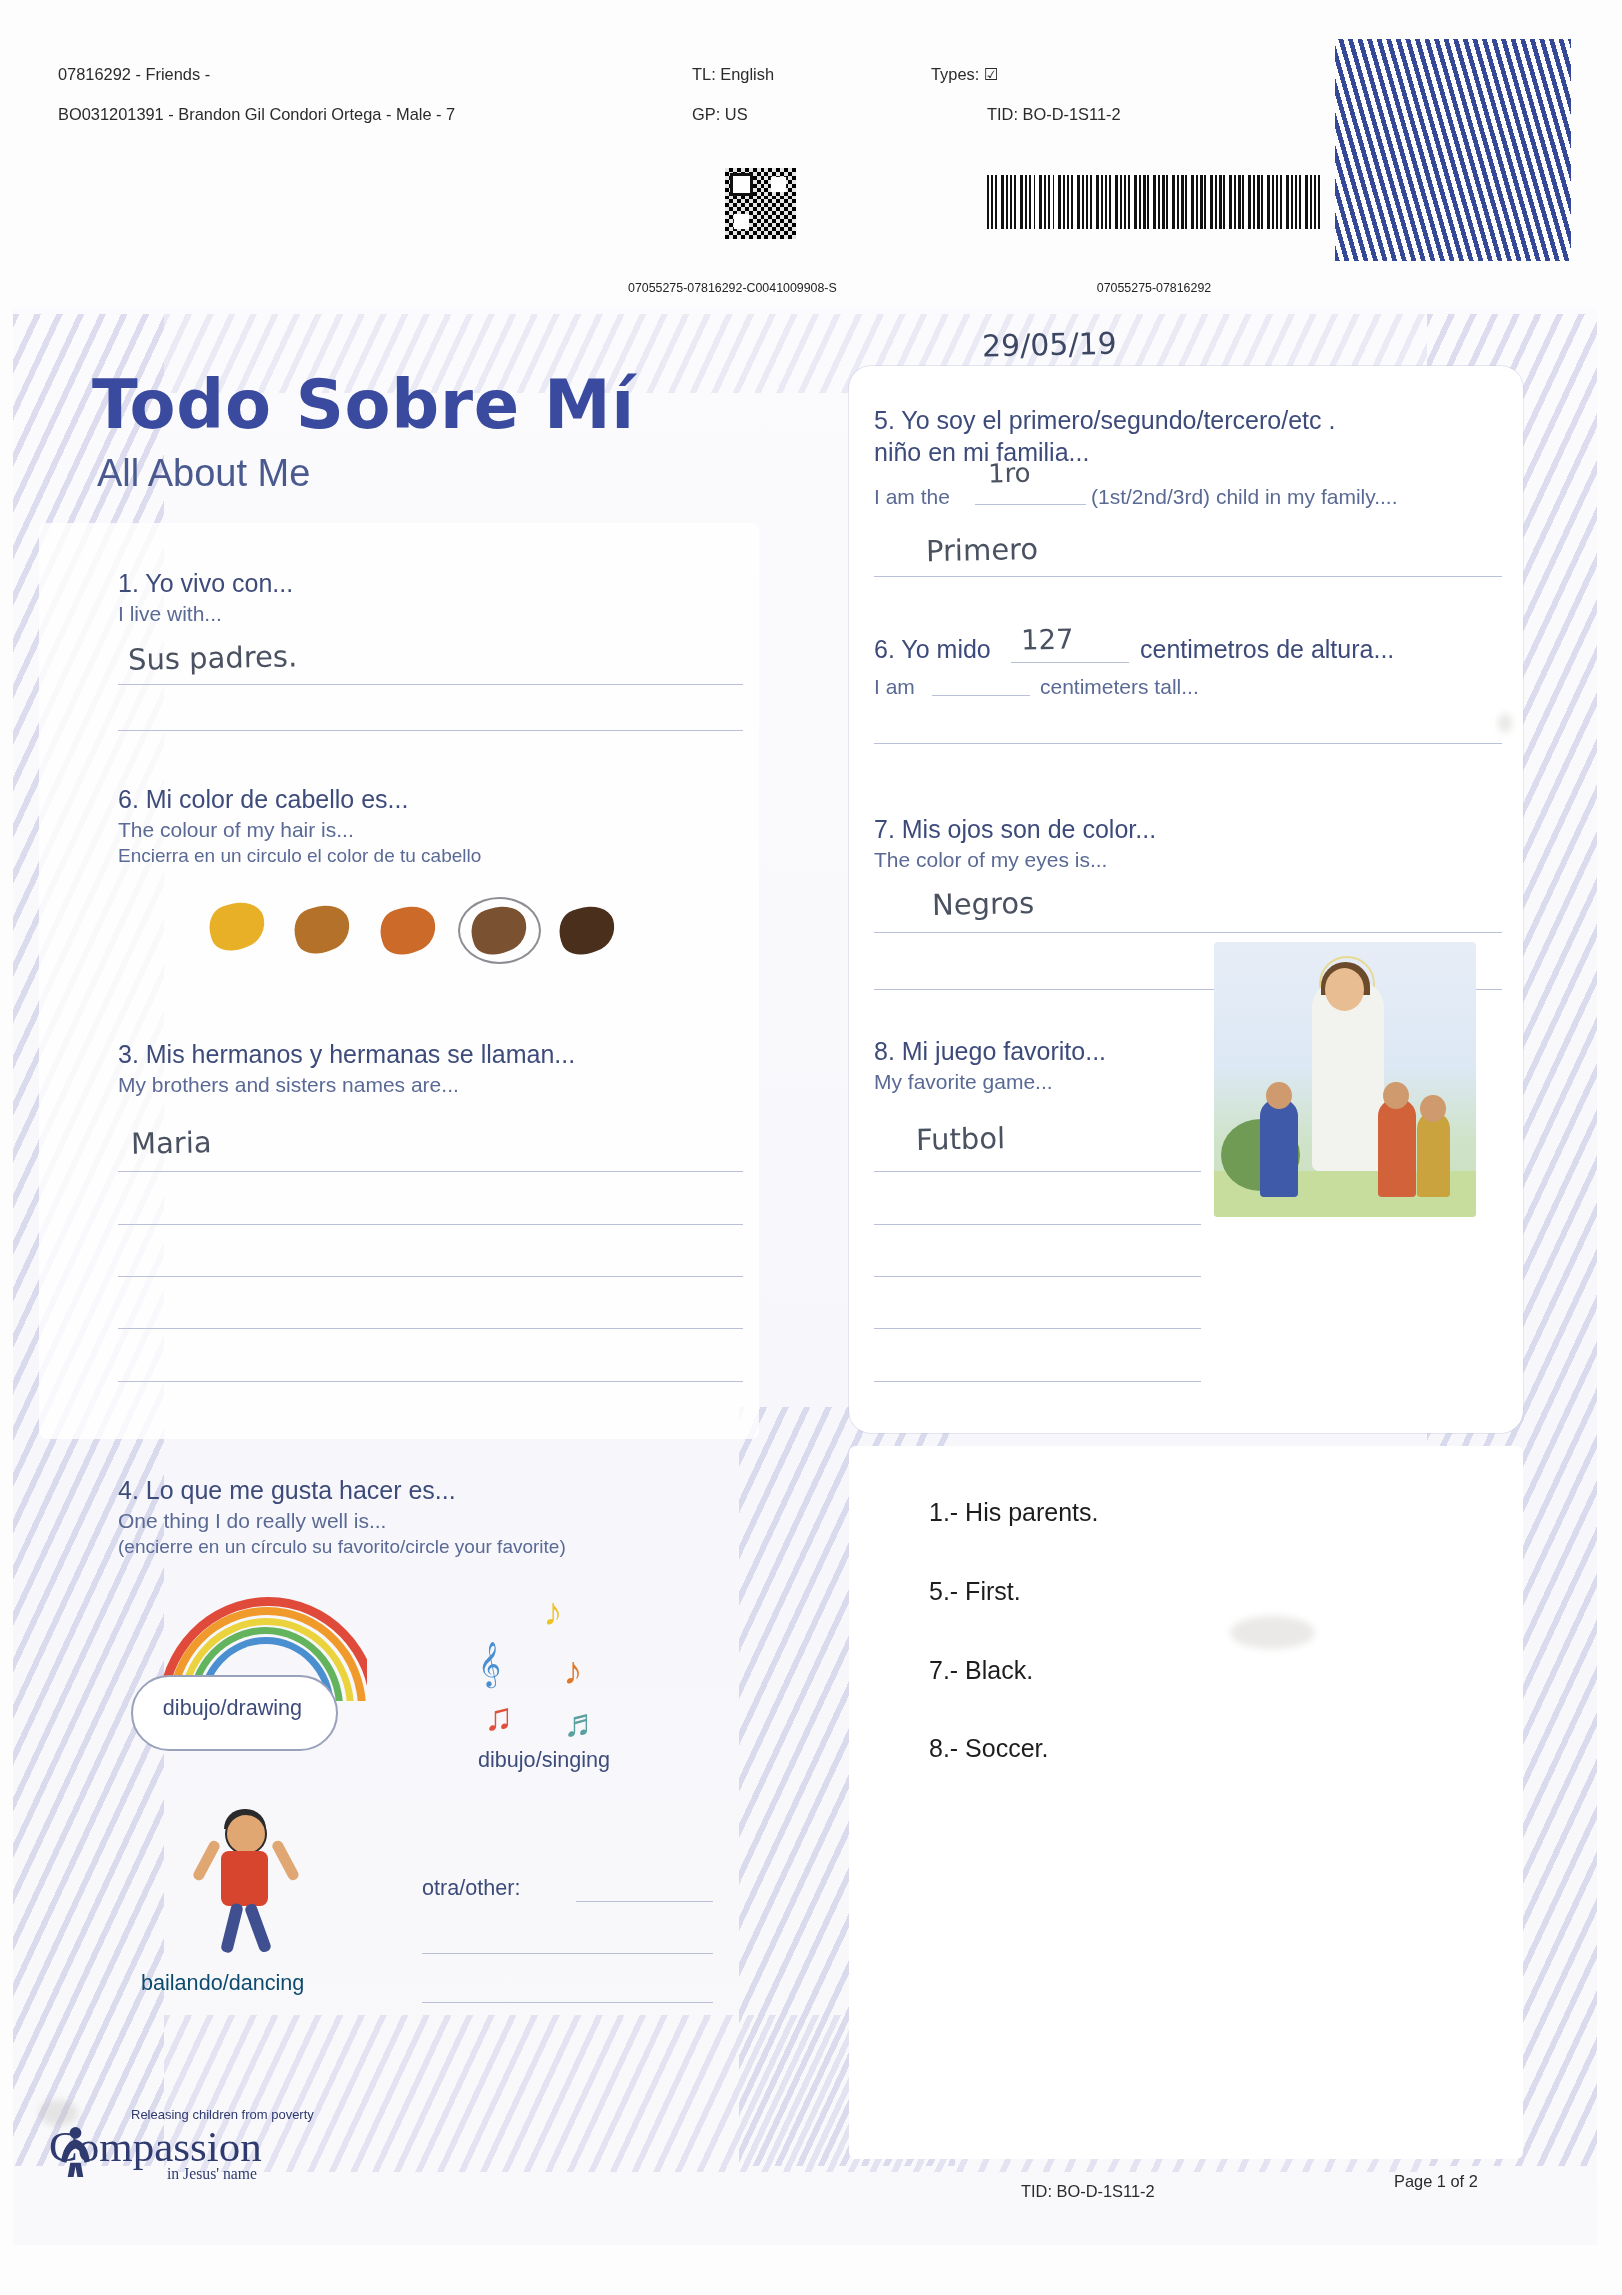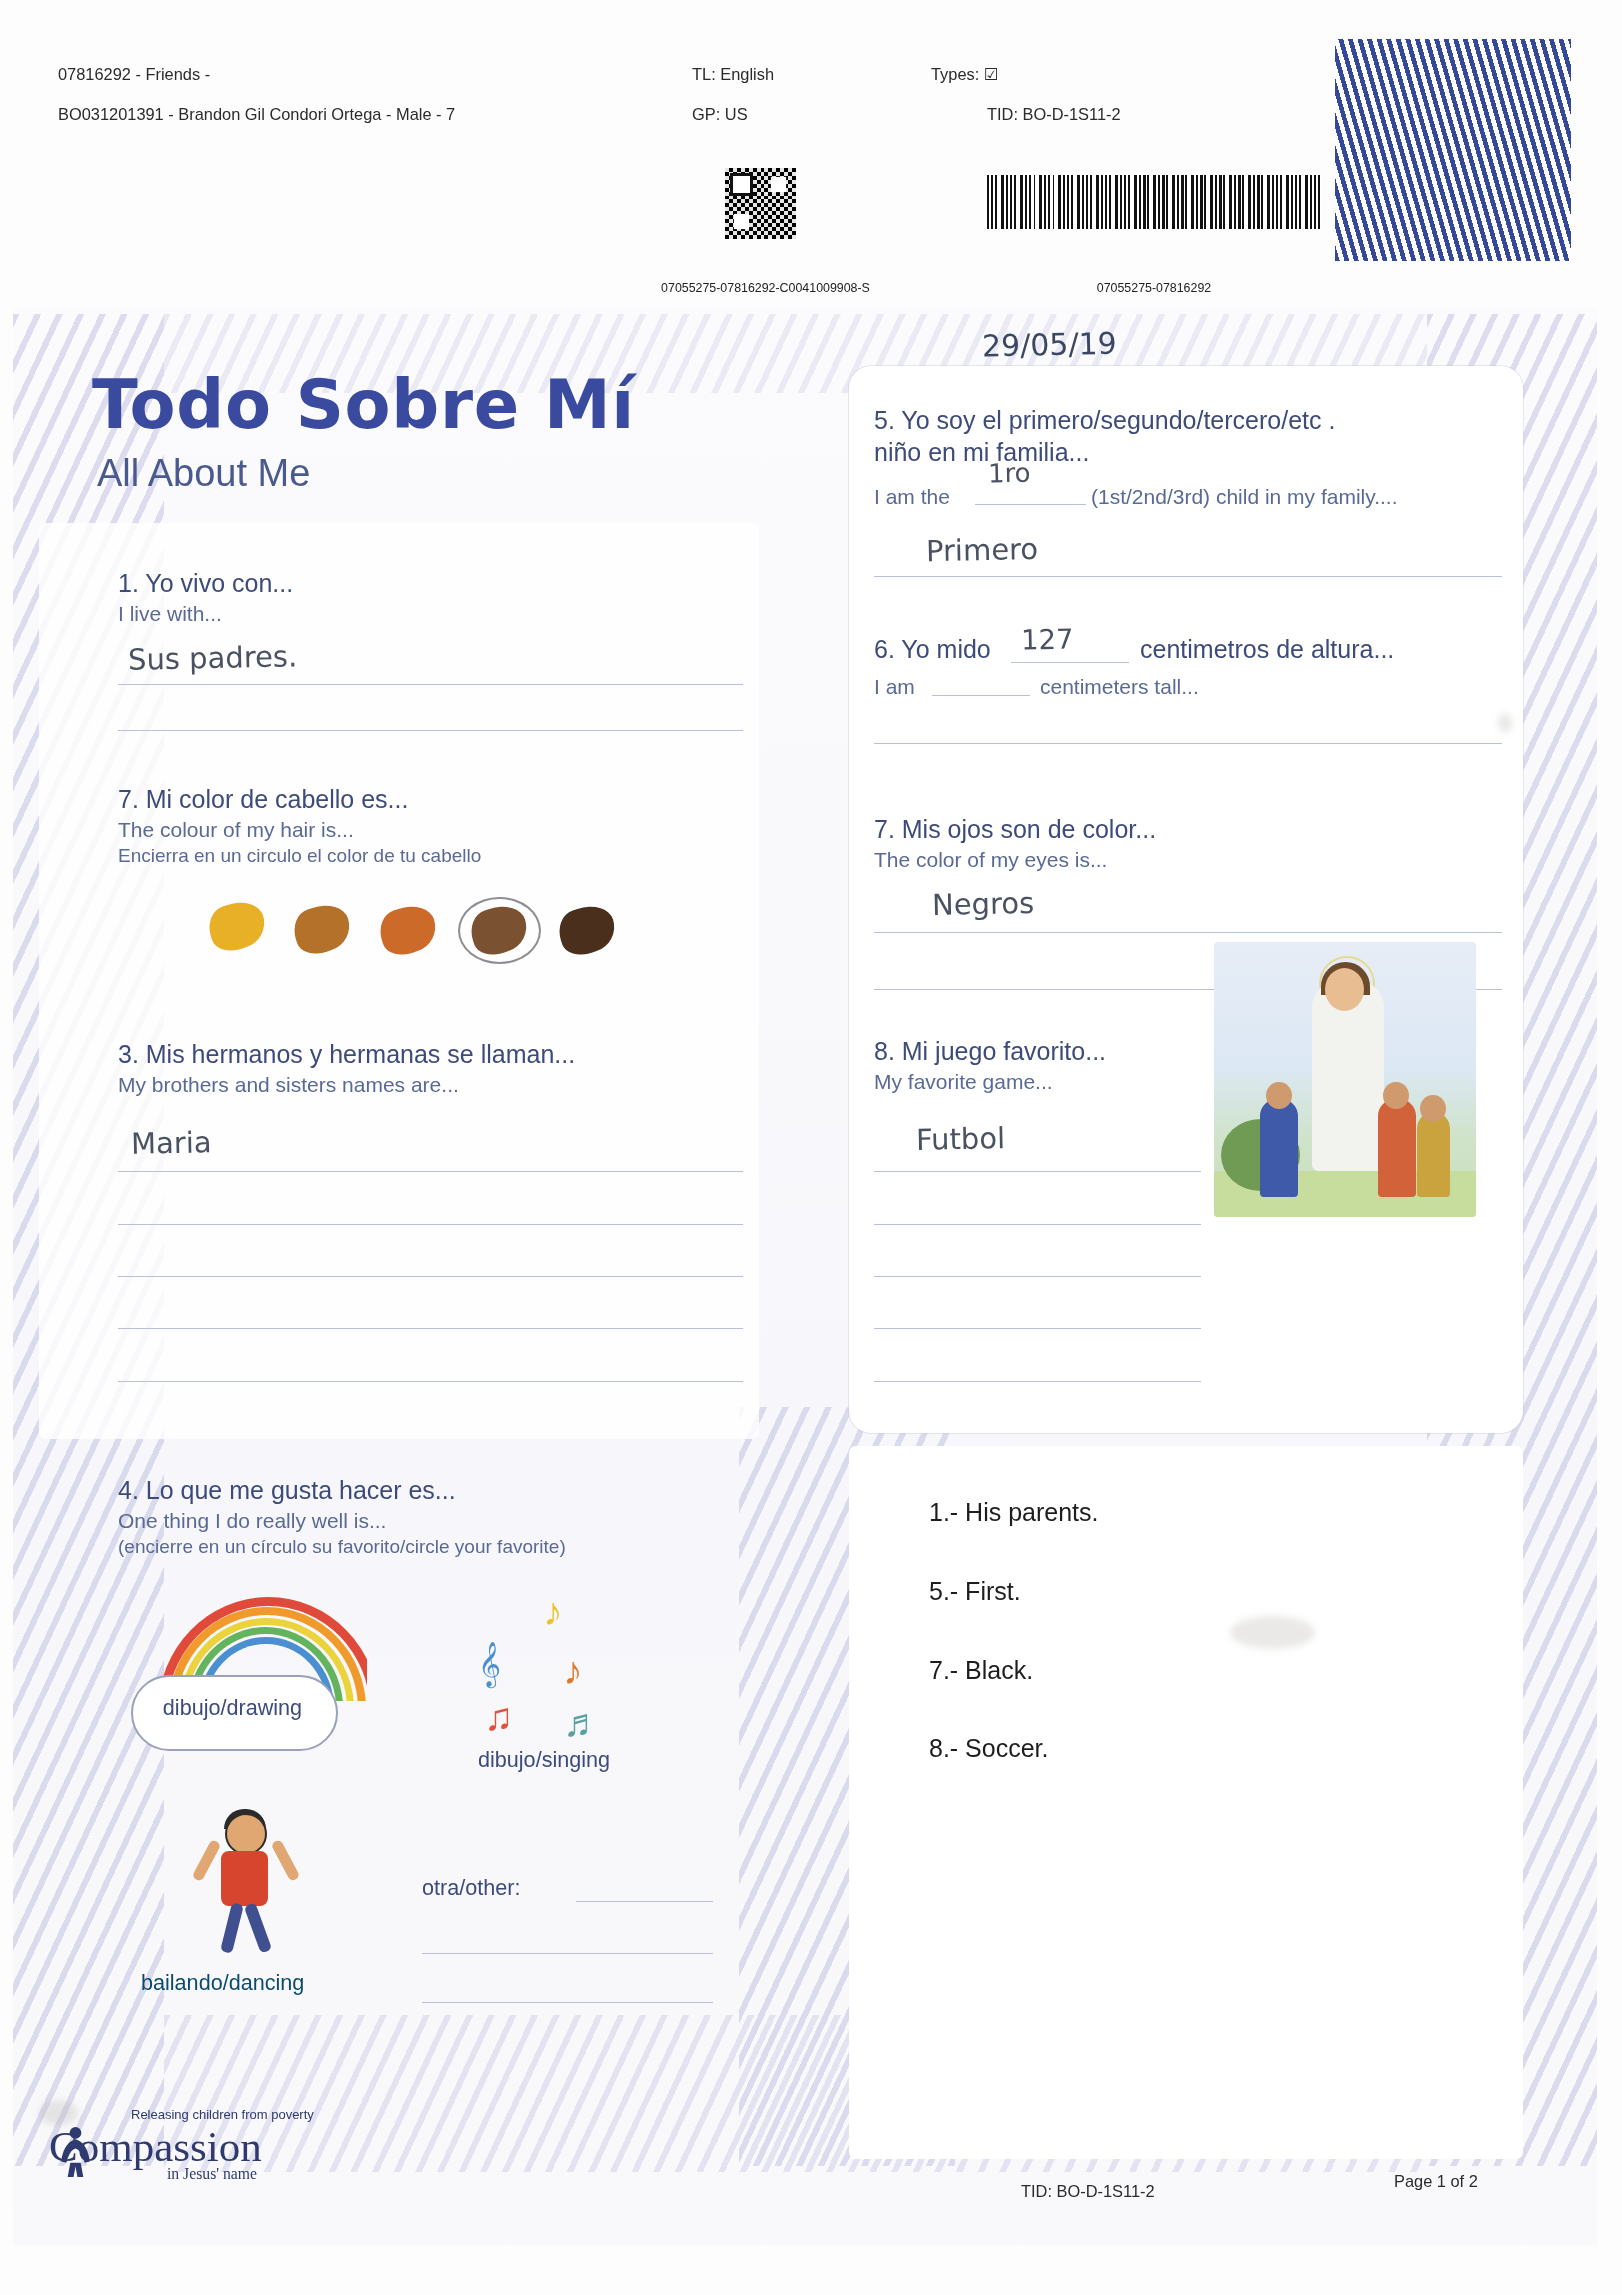--- a/index.html
+++ b/index.html
@@ -48,21 +48,21 @@
     background:
       repeating-linear-gradient(90deg,#1a1a1a 0 3.9px, #fff 3.9px 7.9px),
       repeating-linear-gradient(0deg,#1a1a1a 0 3.9px, #fff 3.9px 7.9px);
     background-blend-mode:difference;
   }
   .qr:after {
     content:""; position:absolute; left:5.2px; top:5.2px; width:17px; height:17px;
     border:3.9px solid #111; background:#fff;
     box-shadow:37px 0 0 -3.9px #fff, 0 37px 0 -3.9px #fff;
   }
-  .qr-label { position:absolute; left:628px; top:281px; width:275px; text-align:center;
+  .qr-label { position:absolute; left:628px; top:281px; width:275px; 
     font-size:12.4px; color:#222; }
 
   .barcode {
     position:absolute; left:987px; top:175px; width:334px; height:54px;
     background:repeating-linear-gradient(90deg,
       #111 0 2px, #fff 2px 3.9px, #111 3.9px 6.5px, #fff 6.5px 8.5px,
       #111 8.5px 9.8px, #fff 9.8px 13.7px, #111 13.7px 17px, #fff 17px 19px);
   }
   .barcode-label { position:absolute; left:987px; top:281px; width:334px; text-align:center;
     font-size:12.4px; color:#222; }
@@ -210,21 +210,21 @@
 
   <div class="q" style="left:118px; top:569px;">
     <div class="q-es">1. Yo vivo con...</div>
     <div class="q-en">I live with...</div>
   </div>
   <div class="rule" style="left:118px; top:684px; width:625px;"></div>
   <div class="rule" style="left:118px; top:730px; width:625px;"></div>
   <div class="hand" style="left:128px; top:641px;">Sus padres.</div>
 
   <div class="q" style="left:118px; top:785px;">
-    <div class="q-es">7. Mi color de cabello es...</div>
+    <div class="q-es">6. Mi color de cabello es...</div>
     <div class="q-en">The colour of my hair is...</div>
     <div class="q-note">Encierra en un circulo el color de tu cabello</div>
   </div>
 
   <div class="hair">
     <div class="swatch" style="left:209px; top:0; background:#e8b026;"></div>
     <div class="swatch" style="left:294px; top:2.6px; background:#b4712a;"></div>
     <div class="swatch" style="left:380px; top:3.9px; background:#cc6a2a;"></div>
     <div class="swatch" style="left:471px; top:3.9px; background:#7b5231;"></div>
     <div class="circled" style="left:458px; top:-6.5px;"></div>

